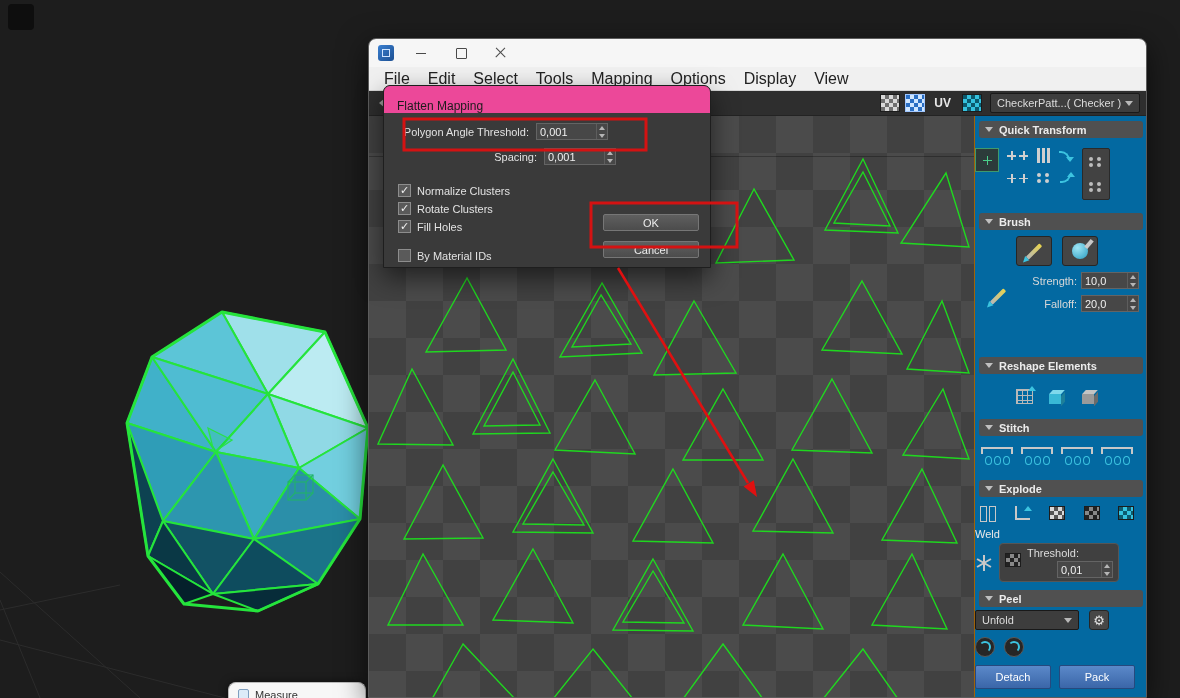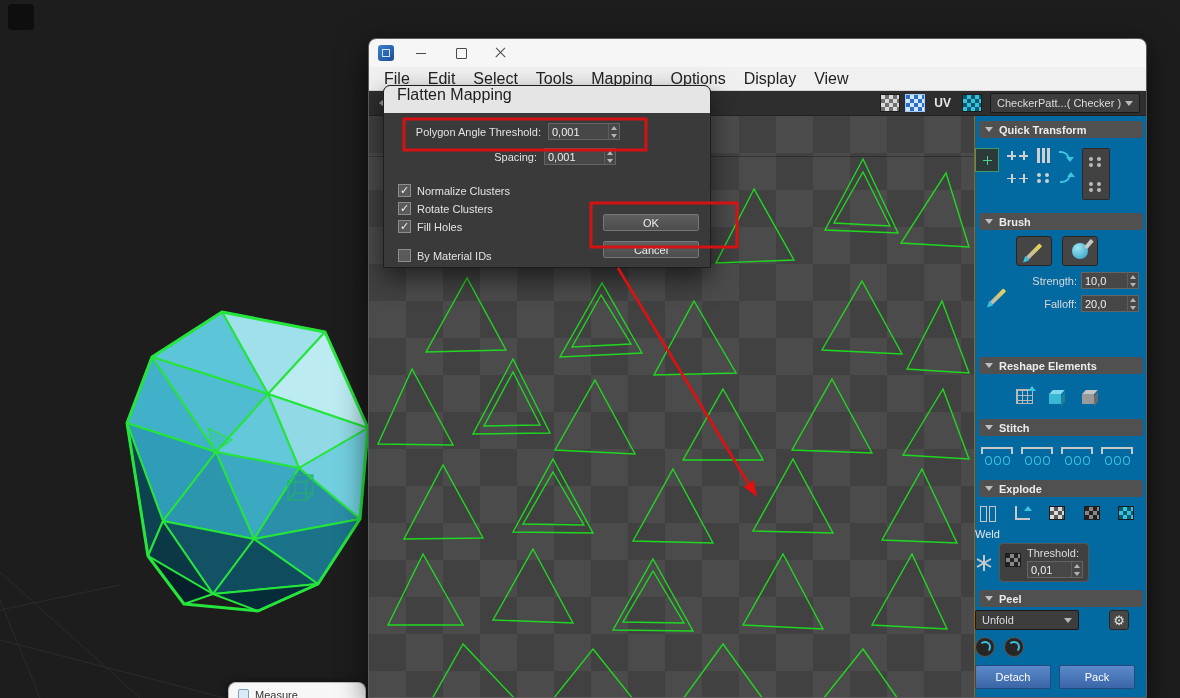--- a/index.html
+++ b/index.html
@@ -148,22 +148,22 @@
   .pcirc { width:20px; height:20px; border-radius:50%; background:#262626; border:1px solid #5a5a5a; position:relative; }
   .pcirc::before { content:""; position:absolute; inset:3px; border:2.5px solid transparent;
     border-top-color:#3cc4e0; border-right-color:#3cc4e0; border-radius:50%; }
   .blue-btn { background:linear-gradient(#5b89c9,#3a66a8); border:1px solid #26497e; color:#fff; font-size:11px;
     height:24px; border-radius:2px; display:flex; align-items:center; justify-content:center; }
   .dim-ic { width:19px; height:18px; background:#464646; border:1px solid #2a2a2a; border-radius:3px; }
 
   
   .fdialog { position:absolute; left:383px; top:85px; width:328px; height:183px; z-index:30;
     background:#3a3a3a; border:1px solid #1e1e1e; border-radius:7px 7px 0 0; box-shadow:0 10px 26px rgba(0,0,0,.55); }
-  .dtitle { height:27px; background:#e5e5e5; border-radius:6px 6px 0 0; display:flex; align-items:flex-start;
-    padding:0 13px; font-size:16px; color:#1c1c1c; }
+  .dtitle { height:27px; background:#ec4899; border-radius:6px 6px 0 0; display:flex; align-items:flex-end;
+    padding:0 13px; font-size:12px; color:#1c1c1c; }
   .drow { position:absolute; display:flex; align-items:center; }
   .dlabel { width:152px; text-align:right; color:#e2e2e2; font-size:11px; padding-right:7px; }
   .chk-row { position:absolute; display:flex; align-items:center; gap:6px; }
   .chk { width:13px; height:13px; background:#5a5a5a; border:1px solid #8d8d8d; display:flex; align-items:center; justify-content:center; }
   .chk .mark { display:none; color:#f2f2f2; font-size:11px; line-height:1; }
   .chk.checked .mark { display:block; }
   .chk-label { color:#e2e2e2; font-size:11px; }
   .dbtn { position:absolute; left:219px; width:96px; height:17px; background:linear-gradient(#5f5f5f,#4c4c4c);
     border:1px solid #767676; border-radius:2px; color:#ececec; font-size:11px;
     display:flex; align-items:center; justify-content:center; }
@@ -463,38 +463,38 @@
         <div style="display:flex; gap:6px; margin-top:3px; align-items:center;">
           <span class="weld-ic">
               <i></i>
               <i></i>
               <i></i>
             </span>
           <div class="weld-group">
             <span class="mini-checker dark" style="margin-top:6px"></span>
             <div>
               <div>Threshold:</div>
-              <div class="numfield" style="width:56px; margin-top:2px;">
+              <div class="numfield" style="width:56px; margin-top:2px;margin-left:30px;">
                 <span class="numval">0,01</span>
                 <span class="spin">
                     <i class="up"></i>
                     <i class="dn"></i>
                   </span>
               </div>
             </div>
           </div>
         </div>
       </div>
 
       <div class="sec-hdr" style="top:474px">
         <span class="tri"></span>
         <span>Peel</span>
       </div>
       <div class="sec-body" style="top:494px; height:104px;">
-        <div style="display:flex; align-items:center; gap:30px;">
+        <div style="display:flex; align-items:center; gap:10px;">
           <div class="dd" style="width:104px">
             <span>Unfold</span>
             <span class="dd-arrow"></span>
           </div>
           <span class="gear-btn">⚙</span>
         </div>
         <div style="display:flex; gap:9px; margin-top:7px;">
           <span class="pcirc"></span>
           <span class="pcirc"></span>
         </div>
@@ -510,21 +510,21 @@
         </div>
       </div>
     </div>
   </div>
 
   <div class="fdialog">
     <div class="dtitle">
       <span>Flatten Mapping</span>
     </div>
 
-    <div class="drow" style="left:12px; top:37px;">
+    <div class="drow" style="left:0; top:37px;">
       <span class="dlabel">Polygon Angle Threshold:</span>
       <div class="numfield" style="width:72px">
         <span class="numval">0,001</span>
         <span class="spin">
             <i class="up"></i>
             <i class="dn"></i>
           </span>
       </div>
     </div>
 

